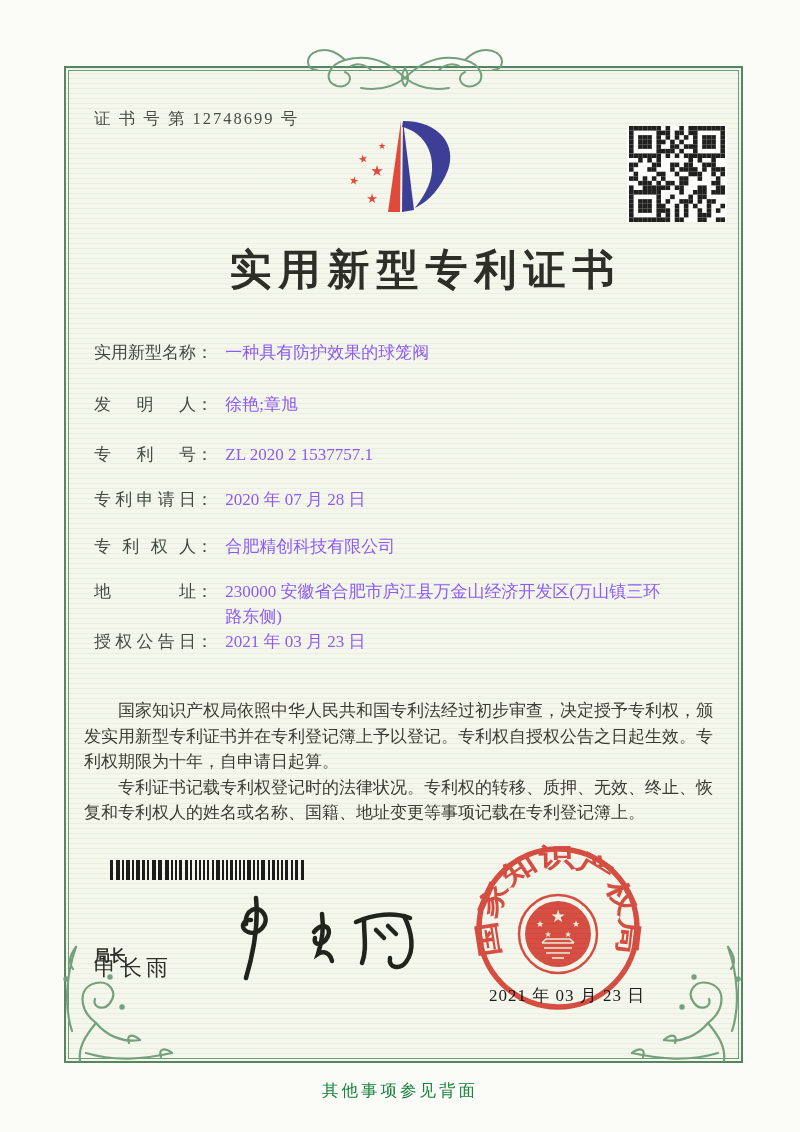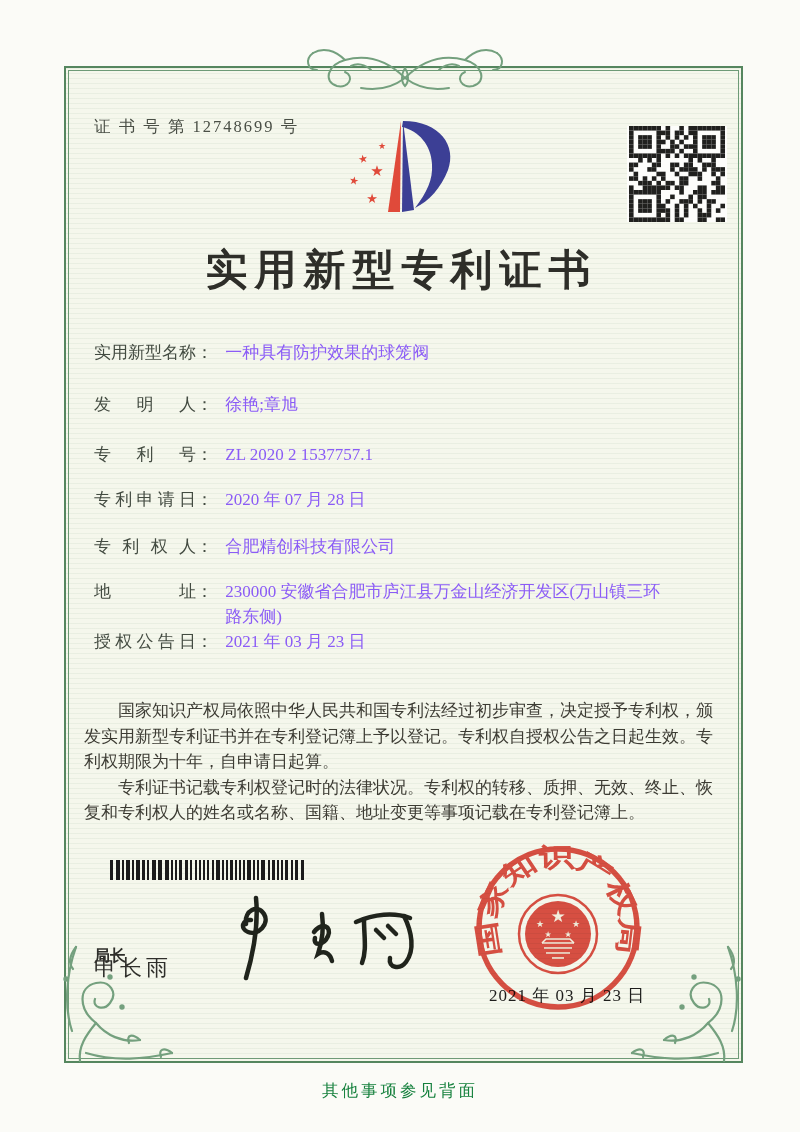--- a/index.html
+++ b/index.html
@@ -6,25 +6,25 @@
   .sheet{position:relative;width:800px;height:1132px;background:#fbfbf7;overflow:hidden;
          font-family:"Liberation Serif","DejaVu Serif",serif;color:#3a3a35;}
   
   .frame{position:absolute;left:64px;top:66px;width:675px;height:993px;
          border:2.5px solid #55865f;background:#f5f7ec;}
   .frame::before{content:"";position:absolute;inset:2px;border:1px solid #6d9a76;pointer-events:none;}
   .texture{position:absolute;inset:0;
     background:repeating-linear-gradient(180deg,rgba(128,164,134,0.10) 0 1px,rgba(255,255,255,0) 1px 5px);}
   .orn{position:absolute;pointer-events:none;}
   
-  .cert-no{position:absolute;left:94px;top:116px;font-size:16.5px;letter-spacing:2px;color:#4a4f46;}
+  .cert-no{position:absolute;left:94px;top:108px;font-size:16.5px;letter-spacing:2px;color:#4a4f46;}
   .logo{position:absolute;left:345px;top:108px;width:130px;height:128px;}
   .qr{position:absolute;left:627px;top:126px;width:100px;height:96px;background:#fdfdfb;}
   .title{position:absolute;left:64px;top:242px;width:675px;text-align:center;
-         font-size:42px;font-weight:700;letter-spacing:7px;color:#2e2e29;}
+         font-size:42px;font-weight:700;letter-spacing:7px;color:#2e2e29;padding-left:24px;}
   
   .fields{position:absolute;left:94px;top:0;width:646px;font-size:17px;}
   .field-row{position:absolute;left:0;white-space:nowrap;line-height:25px;}
   .ftext{display:inline-block;width:102px;text-align:justify;text-align-last:justify;
          text-justify:inter-character;color:#434b41;}
   .fcolon{color:#434b41;}
   .fvalue{margin-left:8px;color:#8b5cf6;}
   .fvalue.wrap{display:inline-block;max-width:444px;white-space:normal;vertical-align:top;}
   .pair2{position:absolute;left:334px;top:0;}
   

